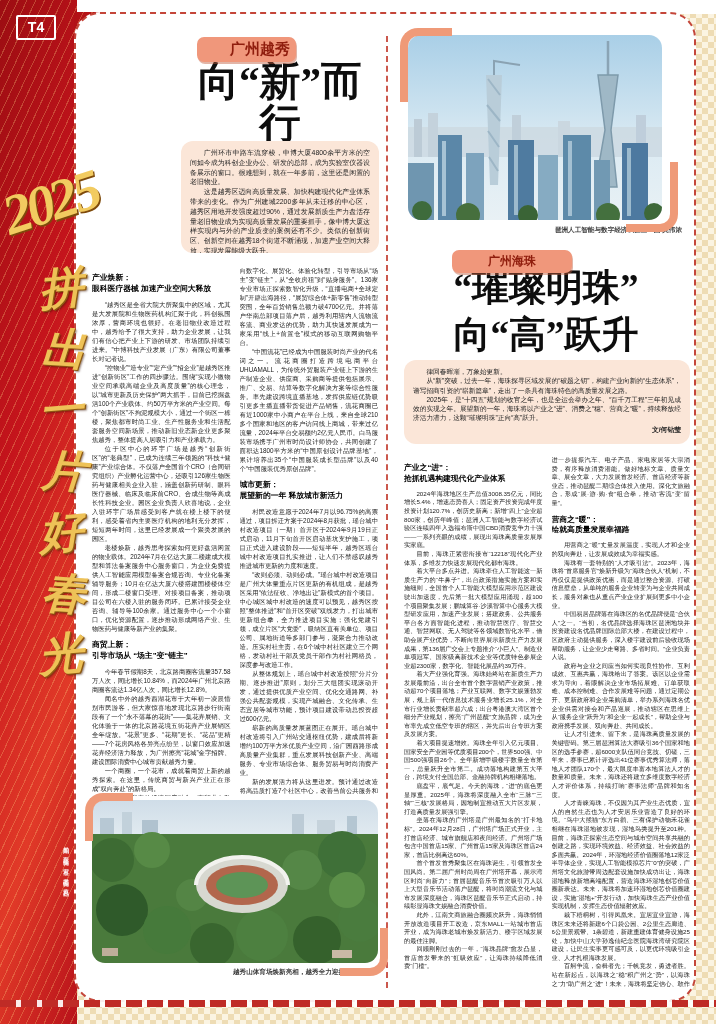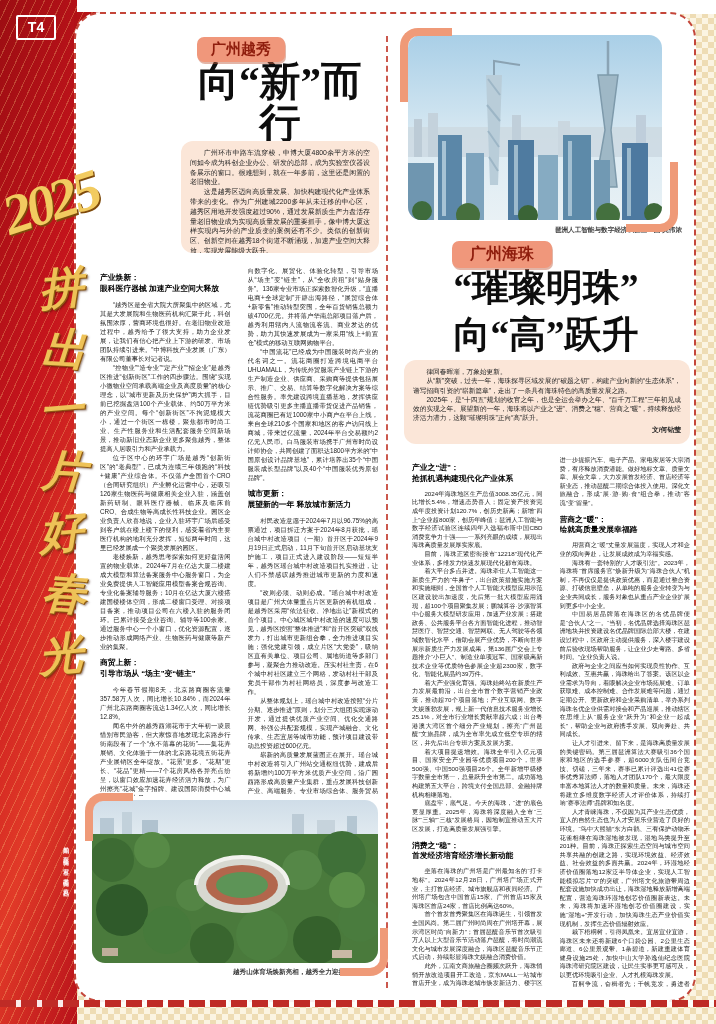--- a/index.html
+++ b/index.html
@@ -43,21 +43,21 @@
   
   .tag{position:absolute;background:#f0977b;color:#8f1d0d;font-weight:bold;font-size:15px;
     text-align:center;border-radius:7px;padding:3px 0;box-shadow:1px 2px 0 rgba(190,90,60,.45);z-index:3;}
   .headline{position:absolute;text-align:center;font-family:"Liberation Serif","DejaVu Serif",serif;
     font-weight:900;color:#0d0d0d;z-index:2;}
   .intro-box{position:absolute;background:#fbe6d8;border-radius:12px;padding:7px 9px;box-sizing:border-box;
     font-size:6.9px;line-height:1.42;color:#232323;text-align:justify;overflow:hidden;z-index:2;}
   .intro-p{margin:0;text-indent:2em;}
   .byline{text-align:right;font-weight:bold;font-size:6.8px;margin-top:2px;}
   .cols{position:absolute;display:flex;gap:9px;overflow:hidden;z-index:1;}
-  .col{flex:1;overflow:hidden;text-align:justify;font-size:6.35px;line-height:9px;color:#1c1c1c;margin-left:8px;}
+  .col{flex:1;overflow:hidden;text-align:justify;font-size:6.35px;line-height:9px;color:#1c1c1c;}
   .bp{margin:0;text-indent:2em;}
   .bp.cont{text-indent:0;}
   .col-subhead{font-weight:bold;font-size:7.8px;line-height:1.4;margin:7px 0 5px;color:#000;}
   .photo{position:absolute;border-radius:13px;overflow:hidden;z-index:2;}
   .photo svg{display:block;}
   .caption{position:absolute;font-size:6.6px;font-weight:bold;color:#3a3a3a;text-align:right;z-index:2;}
   .bracket{position:absolute;z-index:3;border:0 solid #ef9a78;}
   .bracket.tl{border-top-width:8px;border-left-width:8px;border-top-left-radius:18px;}
   .bracket.br{border-bottom-width:8px;border-right-width:8px;border-bottom-right-radius:18px;}
 </style>
@@ -87,21 +87,21 @@
     <div class="schar">好</div>
     <div class="schar">春</div>
     <div class="schar">光</div>
   </div>
   <div class="credits">星期四　责任编辑：宋可嘉　美术编辑：黄思勤</div>
 
   <div class="panel"></div>
   <div class="divider"></div>
   <div class="bottom-dashes"></div>
 
-  <div class="tag" style="left:197px;top:37px;width:88px;">广州越秀</div>
+  <div class="tag" style="left:197px;top:37px;width:72px;padding-left:27px;">广州越秀</div>
   <div class="headline" style="left:178px;top:60px;width:204px;font-size:41px;line-height:42px;">
     <div>向“新”而行</div>
     <div>以“质”致远</div>
   </div>
   <div class="intro-box" style="left:181px;top:141px;width:198px;height:112px;">
     <div>
         <p class="intro-p">广州环市中路车流穿梭，中博大厦4800余平方米的空间如今成为科创企业办公、研发的总部，成为实验室仪器设备展示的窗口。很难想到，就在一年多前，这里还是闲置的老旧物业。</p>
         <p class="intro-p">这是越秀区迈向高质量发展、加快构建现代化产业体系带来的变化。作为广州建城2200多年从未迁移的中心区，越秀区用地开发强度超过90%，通过发展新质生产力盘活存量老旧物业成为实现高质量发展的重要抓手，像中博大厦这样实现内与外的产业质变的案例还有不少。类似的创新街区、创新空间在越秀18个街道不断涌现，加速产业空间大释放，实现发展能级大跃升。</p>
       </div>
 
@@ -220,21 +220,21 @@
         <circle cx="60" cy="180" r="12" fill="#466f3d"></circle>
       <circle cx="120" cy="180" r="10" fill="#3a6436"></circle>
         <circle cx="200" cy="180" r="12" fill="#44703e"></circle>
         <circle cx="246" cy="178" r="10" fill="#3d6839"></circle>
     </svg>
   </div>
   <div class="bracket tl" style="left:400px;top:28px;width:44px;height:66px;"></div>
   <div class="bracket br" style="left:626px;top:162px;width:44px;height:62px;"></div>
   <div class="caption" style="left:420px;top:226px;width:262px;">琶洲人工智能与数字经济试验区　图/莫伟浓</div>
 
-  <div class="tag" style="left:452px;top:241px;width:100px;font-size:16px;">广州海珠</div>
+  <div class="tag" style="left:452px;top:250px;width:120px;font-size:12px;">广州海珠</div>
   <div class="headline" style="left:400px;top:264px;width:292px;font-size:37px;line-height:47px;">
     <div>“璀璨明珠”</div>
     <div>向“高”跃升</div>
   </div>
   <div class="intro-box" style="left:404px;top:360px;width:286px;height:84px;font-size:6.7px;line-height:1.38;">
     <div>
         <p class="intro-p">律回春晖渐，万象始更新。</p>
         <p class="intro-p">从“新”突破，过去一年，海珠探寻区域发展的“破题之钥”，构建产业向新的“生态体系”，谱写招商引资的“崭新篇章”，走出了一条具有海珠特色的高质量发展之路。</p>
         <p class="intro-p">2025年，是“十四五”规划的收官之年，也是全运会举办之年、“百千万工程”三年初见成效的实现之年。展望新的一年，海珠将以产业之“进”、消费之“稳”、营商之“暖”，持续释放经济活力潜力，这颗“璀璨明珠”正向“高”跃升。</p>
       </div>
@@ -245,24 +245,20 @@
         <div class="col-subhead">
           <div>产业之“进”：</div>
           <div>抢抓机遇构建现代化产业体系</div>
         </div>
         <p class="bp">2024年海珠地区生产总值3008.35亿元，同比增长5.4%，增速态势喜人；固定资产投资完成年度投资计划120.7%，创历史新高；新增“四上”企业超800家，创历年峰值；琶洲人工智能与数字经济试验区连续四年入选福布斯中国CBD消费竞争力十强——一系列亮眼的成绩，展现出海珠高质量发展厚实家底。</p>
         <p class="bp">目前，海珠正紧密衔接市“12218”现代化产业体系，多维发力快速发展现代化都市海珠。</p>
         <p class="bp">着大平台多点并进。海珠牵住人工智能这一新质生产力的“牛鼻子”，出台政策措施实施方案和实施细则，全国首个人工智能大模型应用示范区建设驶出加速度，先后第一批大模型应用涌现，超100个项目聚集发展；鹏城算谷·沙溪智算中心服务大模型研发应用，加速产业发展；搭建政务、公共服务平台各方面智能化进程，推动智慧医疗、智慧交通、智慧网联、无人驾驶等各领域数智化水平，借助会展产业优势，不断向世界展示新质生产力发展成果，第136届广交会上专题推介“小巨人”、制造业单项冠军、国家级高新技术企业等优质特色参展企业超2300家，数字化、智能化展品约39万件。</p>
         <p class="bp">着大产业强化育强。海珠始终站在新质生产力发展最前沿，出台全市首个数字营销产业政策，推动超70个项目落地；产业互联网、数字文娱蓬勃发展，规上新一代信息技术服务业增长25.1%，对全市行业增长贡献率超六成；出台粤港澳大湾区首个细分产业规划，擦亮“广州琶醍”文旅品牌，成为全市率先成立低空专班的辖区，并先后出台专班方案及发展方案。</p>
         <p class="bp">着大项目提速增效。海珠全年引入亿元项目、国家安全产业园等优质项目200个，世界500强、中国500强项目26个。全年新增甲级楼宇数量全市第一，总量跃升全市第二。成功落地构建第五大平台，跨境支付全国总部、金融持牌机构相继落地。</p>
         <p class="bp">底盘牢，底气足。今天的海珠，“进”的底色更显厚重。2025年，海珠将深度融入全市“三脉”“三轴”“三核”发展格局，因地制宜推动五大片区发展，打造高质量发展强引擎。</p>
-        <div class="col-subhead">
-          <div>消费之“稳”：</div>
-          <div>首发经济培育经济增长新动能</div>
-        </div>
         <p class="bp">坐落在海珠的广州塔是广州最知名的“打卡地标”。2024年12月28日，广州塔广场正式开业，主打首店经济、城市旗舰店和夜间经济。广州塔广场包含中国首店15家、广州首店15家及海珠区首店24家，首店比例高达60%。</p>
         <p class="bp">首个首发首秀聚集区在海珠诞生，引领首发全国风尚。第二届广州时尚周在广州塔开幕，展示湾区时尚“向新力”；首届琶醍音乐节首次吸引万人以上大型音乐节活动落户琶醍，将时尚潮流文化与城市发展深度融合，海珠区琶醍音乐节正式启动，持续彰显海珠文娱融合消费价值。</p>
         <p class="bp">此外，江南文商旅融合圈频次跃升，海珠悄悄开放改造项目开工改造，京东MALL一站城市首店开业，成为海珠老城市焕发新活力、楼宇区域发展的最佳注脚。</p>
         <p class="bp">回顾刚刚过去的一年，“海珠品牌”愈发凸显，首店首发带来的“虹吸效应”，让海珠持续降低消费“门槛”。</p>
       </div>
     <div class="col" style="font-size:6.2px;line-height:8.6px;">
         <p class="bp cont">进一步提振汽车、电子产品、家电家居等大宗消费，有序释放消费潜能。做好地标文章、质量文章、展会文章，大力发展首发经济、首店经济等新业态，推动琶醍二期综合体投入使用。深化文旅融合，形成“展·游·购·食”组合拳，推动“客流”变“留量”。</p>
         <div class="col-subhead">
           <div>营商之“暖”：</div>
           <div>绘就高质量发展幸福路</div>

